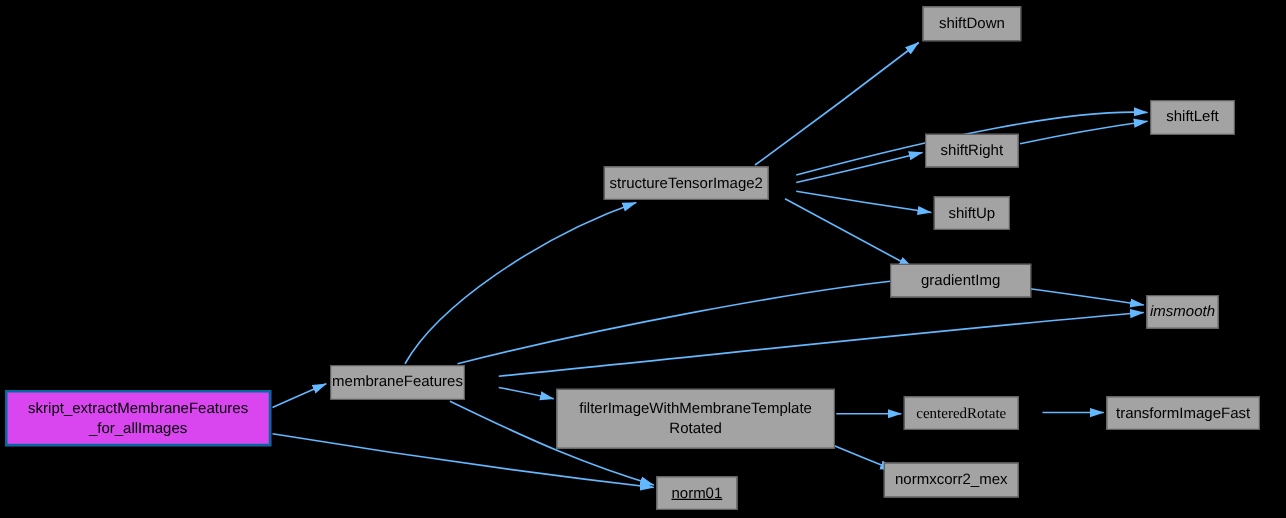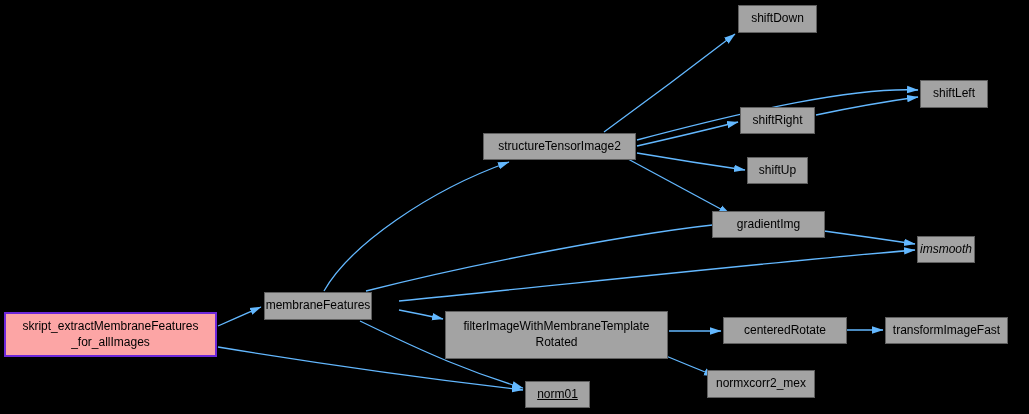--- a/index.html
+++ b/index.html
@@ -31,22 +31,22 @@
     font-size: 12px;
     line-height: 1.3;
     display: flex;
     align-items: center;
     justify-content: center;
     text-align: center;
     white-space: pre-line;
     cursor: pointer;
   }
   .node.highlight {
-    background: #fca5a5;
-    border: 2px solid #6d28d9;
+    background: #d946ef;
+    border: 2px solid #0369a1;
   }
   .edge {
     fill: none;
     stroke-width: 1.3px;
   }
 </style>
 </head>
 <body>
 
 <div id="canvas">
@@ -73,27 +73,27 @@
         <path class="edge" d="M824,231 Q868,237 915,244" stroke="#63b8ff" marker-end="url(#arrowhead)"></path>
         <path class="edge" d="M669,331 L721,331" stroke="#63b8ff" marker-end="url(#arrowhead)"></path>
         <path class="edge" d="M666,356 Q690,366 715,376" stroke="#63b8ff" marker-end="url(#arrowhead)"></path>
         <path class="edge" d="M834,330 L883,330" stroke="#63b8ff" marker-end="url(#arrowhead)"></path>
       </g>
   </svg>
   <div id="nodes">
       <div class="node highlight" style="left: 4px; top: 312px; width: 213px; height: 45px;">skript_extractMembraneFeatures
 _for_allImages</div>
       <div class="node" style="left: 264px; top: 292px; width: 108px; height: 28px;">membraneFeatures</div>
-      <div class="node" style="left: 483px; top: 133px; width: 153px; height: 27px;">structureTensorImage2</div>
+      <div class="node" style="left: 483px; top: 133px; width: 132px; height: 27px;">structureTensorImage2</div>
       <div class="node" style="left: 738px; top: 5px; width: 79px; height: 28px;">shiftDown</div>
       <div class="node" style="left: 920px; top: 80px; width: 68px; height: 28px;">shiftLeft</div>
       <div class="node" style="left: 740px; top: 107px; width: 75px; height: 27px;">shiftRight</div>
       <div class="node" style="left: 747px; top: 157px; width: 61px; height: 27px;">shiftUp</div>
       <div class="node" style="left: 712px; top: 211px; width: 113px; height: 27px;">gradientImg</div>
       <div class="node" style="left: 917px; top: 236px; width: 58px; height: 27px; font-style: italic;">imsmooth</div>
       <div class="node" style="left: 445px; top: 311px; width: 223px; height: 48px;">filterImageWithMembraneTemplate
 Rotated</div>
-      <div class="node" style="left: 723px; top: 317px; width: 124px; height: 27px;">centeredRotate</div>
+      <div class="node" style="left: 723px; top: 317px; width: 92px; height: 27px; font-family: Liberation Serif, serif;">centeredRotate</div>
       <div class="node" style="left: 885px; top: 317px; width: 123px; height: 27px;">transformImageFast</div>
       <div class="node" style="left: 707px; top: 370px; width: 108px; height: 28px;">normxcorr2_mex</div>
       <div class="node" style="left: 525px; top: 381px; width: 65px; height: 27px; text-decoration: underline;">norm01</div>
     </div>
 </div>
 
 </body></html>

